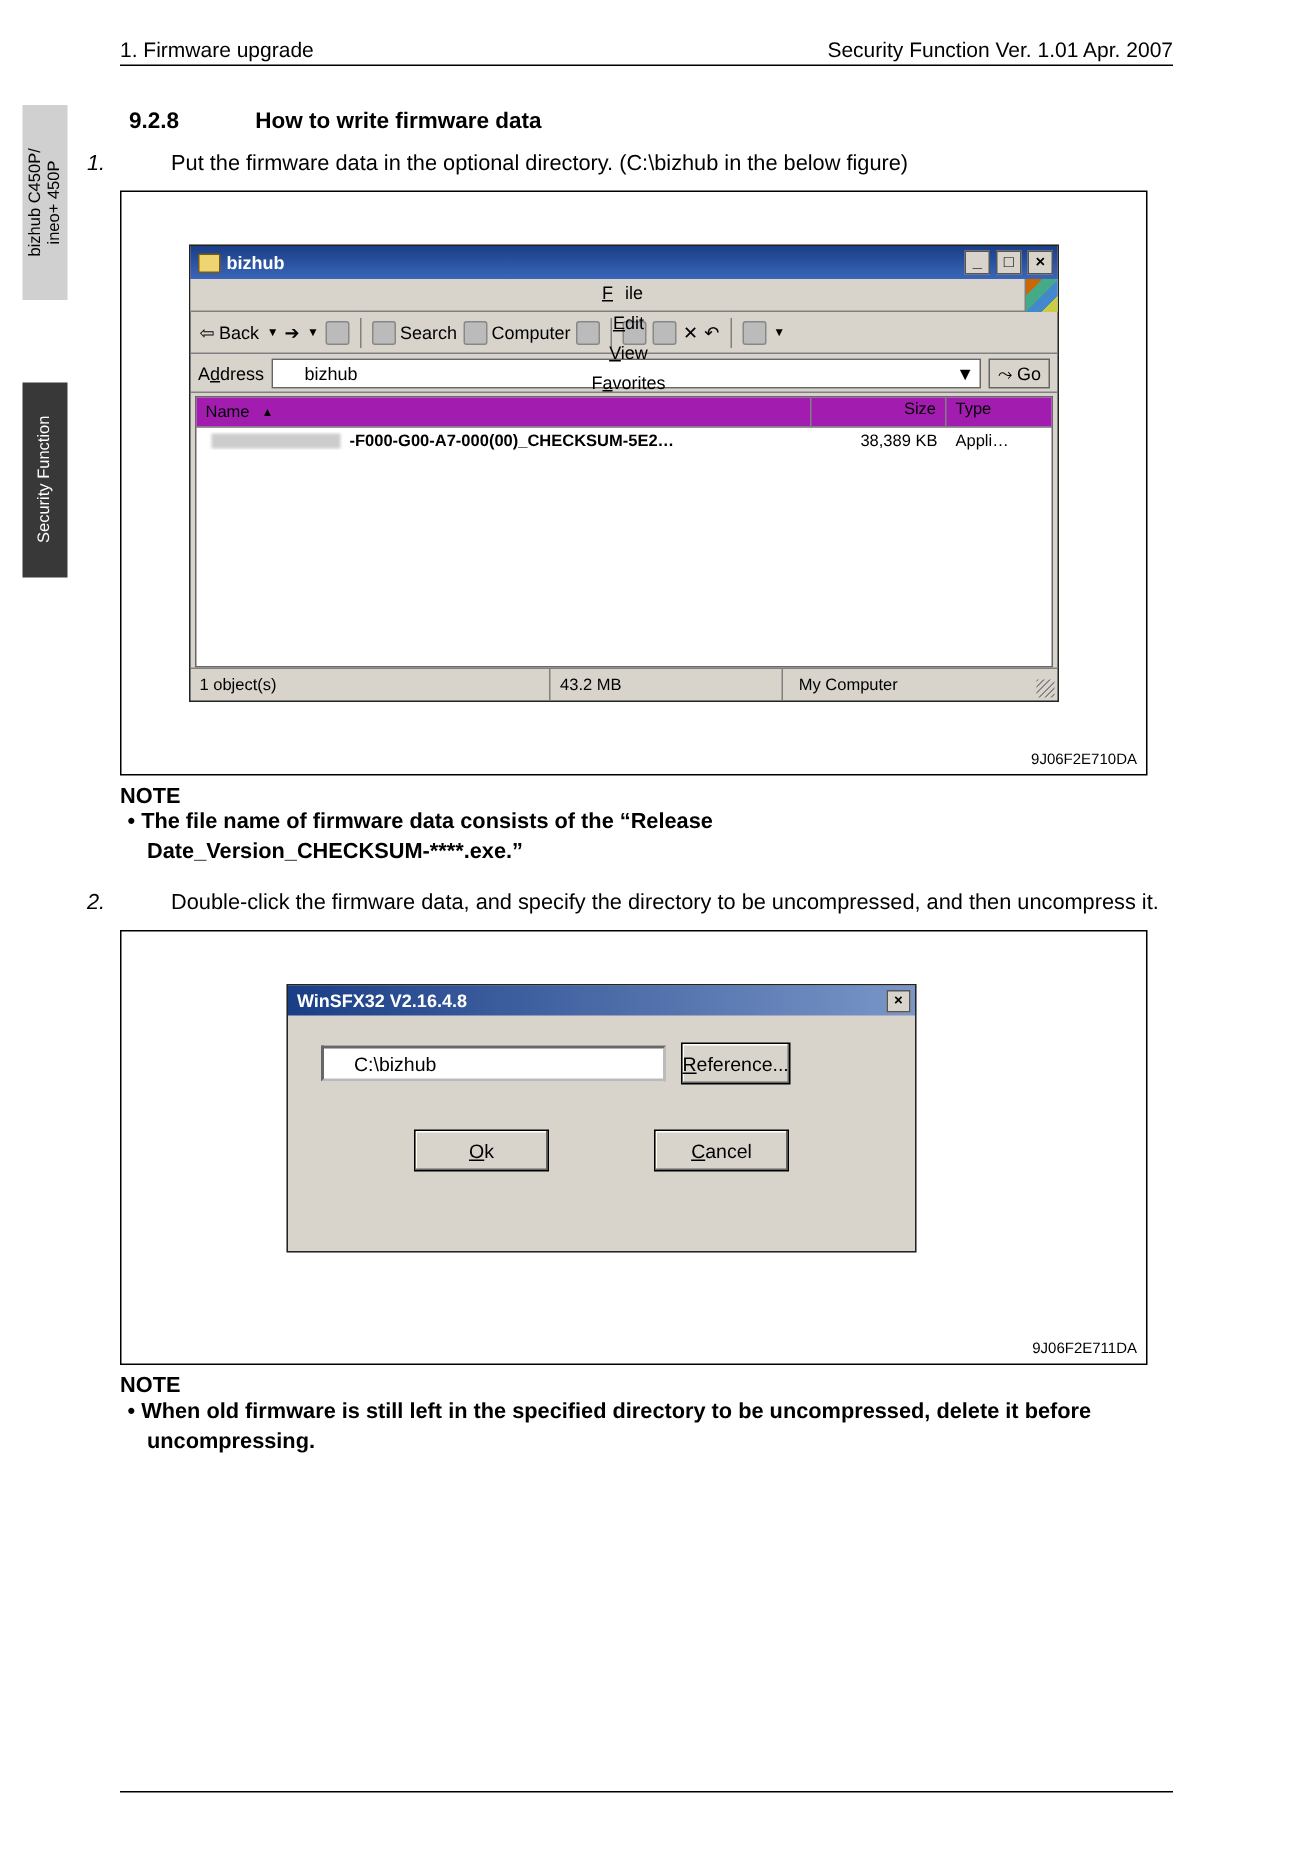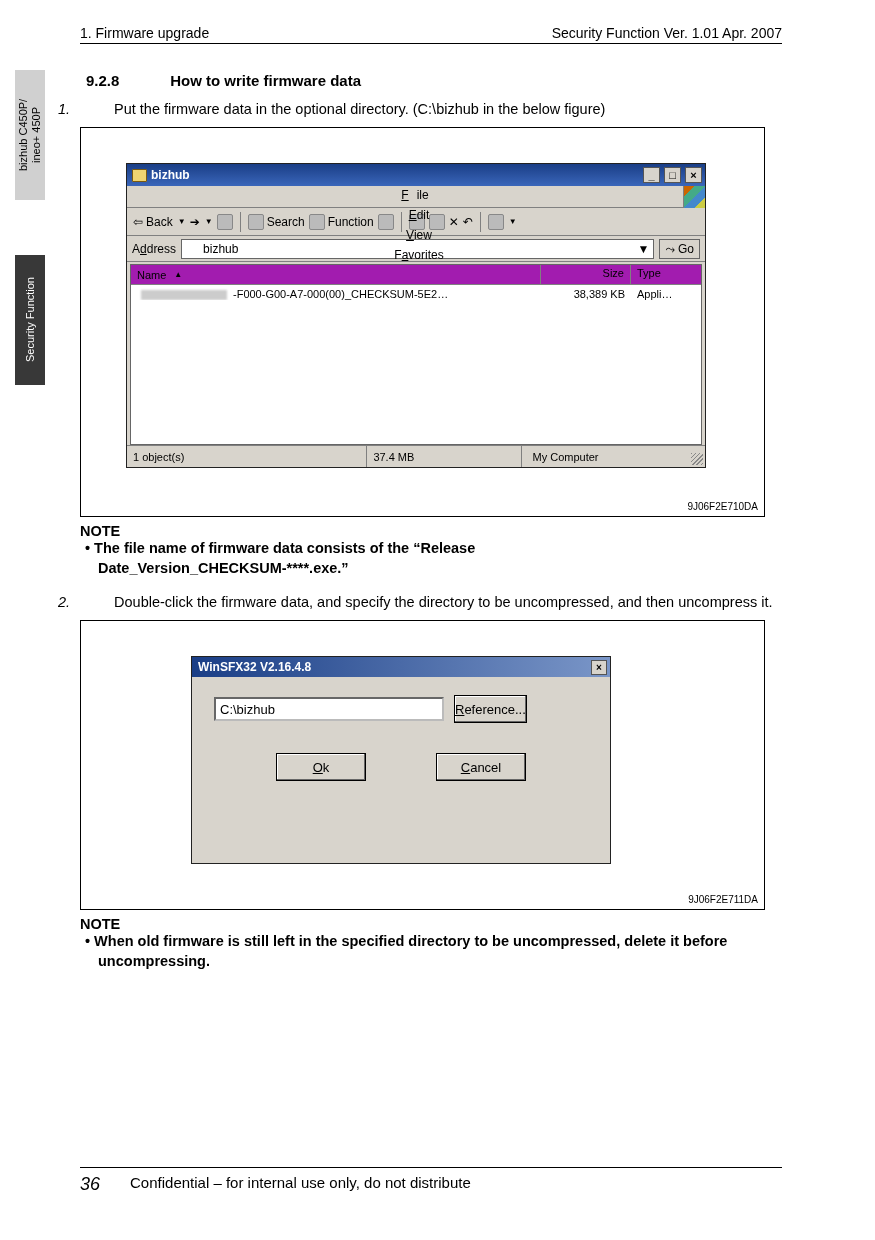--- a/index.html
+++ b/index.html
@@ -152,59 +152,59 @@
     background:#fff;border:1px solid #666;
   }
   .exp .list .hdr{
     height:20px;background:#a21caf;display:flex;border-bottom:1px solid #808080;
   }
   .exp .list .hdr div{border-right:1px solid #808080;padding:2px 6px;font-size:11px;}
   .exp .list .hdr .c1{flex:1;display:flex;align-items:center;gap:8px;}
   .exp .list .hdr .c2{width:90px;text-align:right;}
   .exp .list .hdr .c3{width:70px;border-right:none;}
   .exp .list .row{height:18px;display:flex;align-items:center;font-size:11px;}
-  .exp .list .row .c1{flex:1;padding-left:6px;display:flex;align-items:flex-end;gap:4px;white-space:nowrap;overflow:hidden;}
+  .exp .list .row .c1{flex:1;padding-left:6px;display:flex;align-items:center;gap:4px;white-space:nowrap;overflow:hidden;font-weight:bold;}
   .exp .list .row .c1 .blur{display:inline-block;width:86px;height:10px;background:#ccc;filter:blur(1px);margin-right:2px;}
   .exp .list .row .c2{width:90px;text-align:right;padding-right:6px;}
   .exp .list .row .c3{width:70px;padding-left:6px;}
   
   .exp .status{
     position:absolute;bottom:0;left:0;right:0;height:22px;
     border-top:1px solid #808080;display:flex;align-items:center;font-size:11px;
   }
   .exp .status .cell{border-right:1px solid #808080;height:100%;display:flex;align-items:center;padding:0 6px;}
   .exp .status .s1{flex:1.6;}
   .exp .status .s2{flex:1;}
   .exp .status .s3{flex:1.2;border-right:none;gap:4px;}
   .exp .status .grip{
     position:absolute;right:2px;bottom:2px;width:12px;height:12px;
     background:repeating-linear-gradient(135deg,#888 0 1px,transparent 1px 3px);
   }
 
   
   .fig2 { height: 290px; }
   .sfx {
-    position:absolute;top:35px;left:110px;width:420px;height:208px;
+    position:absolute;top:35px;left:110px;width:420px;height:179px;
     background:#d8d4cc;border:1px solid #222;font-family:Tahoma,Arial,sans-serif;
   }
   .sfx .title {
     height:20px;background:linear-gradient(90deg,#1a3e86,#7a96c8);
     color:#fff;font-size:12px;font-weight:bold;display:flex;align-items:center;
     justify-content:space-between;padding:0 3px 0 6px;
   }
   .sfx .title .wbtn{
     width:16px;height:15px;background:#d8d4cc;border:1px solid #555;
     display:flex;align-items:center;justify-content:center;color:#000;font-size:10px;font-weight:bold;
   }
   .sfx .body{padding:18px 22px;font-size:13px;}
   .sfx .lbl{margin-bottom:6px;}
   .sfx .row1{display:flex;gap:10px;align-items:center;}
   .sfx .row1 input{
     width:230px;height:24px;font-family:Tahoma,Arial,sans-serif;font-size:13px;
-    border:2px inset #bbb;background:#fff;padding:0 4px;
+    border:2px inset #bbb;background:#fff;padding:0 20px;
   }
   .sfx .btn{
     height:28px;border:1px solid #000;box-shadow:inset -1px -1px 0 #666,inset 1px 1px 0 #fff;
     background:#d8d4cc;padding:0 0;font-family:Tahoma,Arial,sans-serif;font-size:13px;
   }
   .sfx .row2{display:flex;gap:70px;justify-content:center;margin-top:30px;}
   .sfx .row2 .btn{width:90px;}
   u{text-decoration:underline;}
 
   
@@ -257,21 +257,21 @@
         <span class="tseg">⇦ <span>Back</span><span class="drop">▼</span></span>
         <span class="tseg">➔<span class="drop">▼</span></span>
         <span class="ticon"></span>
         <span class="vline"></span>
         <span class="tseg">
             <span class="ticon"></span>
             <span>Search</span>
           </span>
         <span class="tseg">
             <span class="ticon"></span>
-            <span>Function</span>
+            <span>Computer</span>
           </span>
         <span class="ticon"></span>
         <span class="vline"></span>
         <span class="ticon"></span>
         <span class="ticon"></span>
         <span>✕</span>
         <span>↶</span>
         <span class="vline"></span>
         <span class="tseg">
             <span class="ticon"></span>
@@ -301,21 +301,21 @@
             <span class="ticon" style="background:#88a;"></span>
             <span class="blur"></span>
             <span>-F000-G00-A7-000(00)_CHECKSUM-5E2…</span>
           </span>
           <span class="c2">38,389 KB</span>
           <span class="c3">Appli…</span>
         </div>
       </div>
       <div class="status">
         <span class="cell s1">1 object(s)</span>
-        <span class="cell s2">37.4 MB</span>
+        <span class="cell s2">43.2 MB</span>
         <span class="cell s3">
           <span class="ticon" style="background:#9bd;"></span>
           <span>My Computer</span>
         </span>
         <span class="grip"></span>
       </div>
     </div>
     <span class="figcode">9J06F2E710DA</span>
   </div>
 
@@ -345,19 +345,15 @@
       </div>
     </div>
     <span class="figcode">9J06F2E711DA</span>
   </div>
 
   <p class="note-h">NOTE</p>
   <p class="note-b">When old firmware is still left in the specified directory to be uncompressed, delete it before uncompressing.</p>
 
   <div style="position:absolute;bottom:0;left:0;right:0;">
     <div class="footrule"></div>
-    <div class="footer">
-      <span class="pgnum">36</span>
-      <span>Confidential – for internal use only, do not distribute</span>
-    </div>
   </div>
 
 </div>
 
 </body></html>

